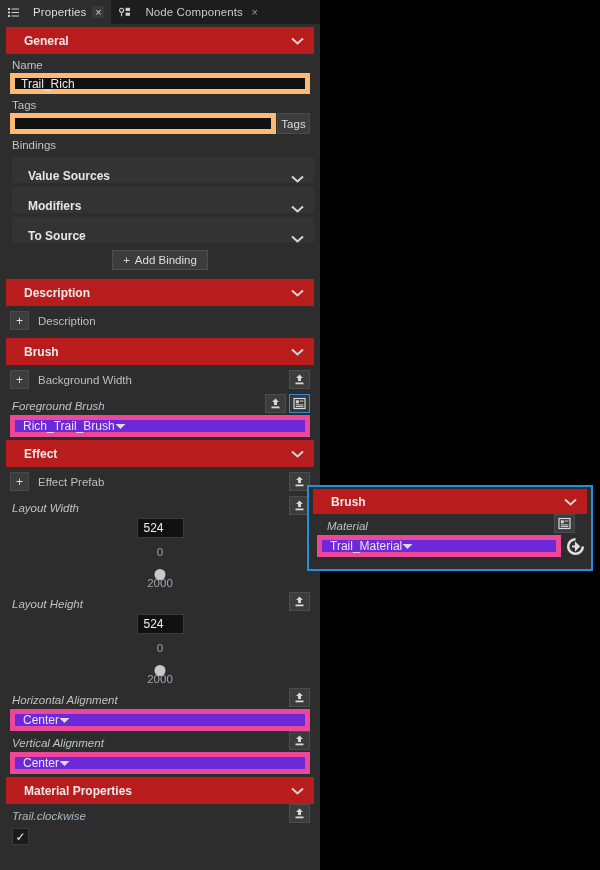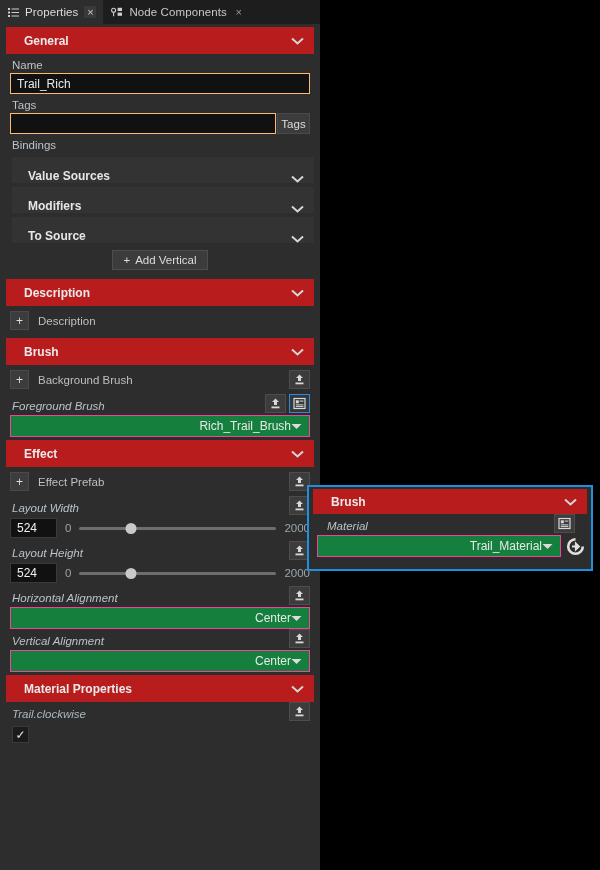--- a/index.html
+++ b/index.html
@@ -27,21 +27,21 @@
   }
   .tab {
     display: flex; align-items: center; gap: 6px;
     padding: 0 7px 0 8px;
     font-size: 11.5px;
     color: #c8c8c8;
     background: #1d1d1d;
     position: relative;
   }
   .tab.active { background: #2d2d2d; color: #dcdcdc; }
-  .tab .tab-label { white-space: nowrap; letter-spacing: .1px; }
+  .tab .tab-label { white-space: nowrap; letter-spacing: .1px; margin-left: 8px; }
   .tab .close {
     width: 12px; height: 12px;
     display: flex; align-items: center; justify-content: center;
     font-size: 11px; line-height: 1; color: #9a9a9a;
     border-radius: 1px;
   }
   .tab.active .close { background: #3a3a3a; color: #cfcfcf; }
   .tabbar .filler { flex: 1; background: #1d1d1d; }
   .icn { display: inline-flex; align-items: center; justify-content: center; }
 
@@ -62,21 +62,21 @@
   .row { padding: 0 10px; }
   .lbl {
     font-size: 11.5px; color: #b9c3c9;
     padding: 5px 0 2px 2px;
     display: block;
   }
   .lbl.teal { color: #a9b9c2; }
 
   .txtinput {
     height: 21px; background: #111111;
-    border: 1px solid #fdba74;
+    border: 5px solid #fdba74;
     color: #e8e8e8; font-size: 12px;
     display: flex; align-items: center;
     padding: 0 6px;
     width: 100%;
   }
   .tagsrow { display: flex; align-items: stretch; gap: 1px; }
   .tagsrow .txtinput { flex: 1; }
   .tagbtn {
     width: 33px; background: #3c3c3c; border: 1px solid #4a4a4a;
     color: #dcdcdc; font-size: 11.5px;
@@ -125,32 +125,33 @@
 
   .labelrow {
     display: flex; align-items: flex-end; justify-content: space-between;
     padding: 0 10px;
   }
   .labelrow .lbl { padding-bottom: 3px; font-style: italic; }
   .btn-group { display: flex; gap: 3px; padding-bottom: 2px; }
 
   
   .combo {
-    height: 22px; background: #15803d; border: 1px solid #ec4899;
-    display: flex; align-items: center; justify-content: flex-end;
+    height: 22px; background: #6d28d9; border: 5px solid #ec4899;
+    display: flex; align-items: center; justify-content: flex-start;
     padding: 0 7px 0 8px; color: #e8e8e8; font-size: 12px;
     width: 100%;
   }
   .combo .caret { color: #dcdcdc; font-size: 9px; }
   .combo-wrap { padding: 0 10px; display: flex; align-items: center; gap: 5px; }
 
   
   .sliderrow {
     display: flex; align-items: center; gap: 8px;
     padding: 1px 10px 3px 10px;
+    flex-direction: column;
   }
   .numbox {
     width: 47px; height: 20px; background: #111111;
     border: 1px solid #3a3a3a; color: #f0f0f0;
     font-size: 12px; display: flex; align-items: center; padding-left: 6px;
     flex: none;
   }
   .smin, .smax { font-size: 11.5px; color: #9aa5ac; flex: none; }
   .track-wrap { flex: 1; position: relative; height: 16px; display: flex; align-items: center; }
   .track { width: 100%; height: 3px; background: #6e6e6e; border-radius: 2px; }
@@ -271,21 +272,21 @@
       <span class="chev">
         <svg width="13" height="8" viewBox="0 0 13 8">
             <path d="M1 1.5 L6.5 6.5 L12 1.5" stroke="#d6d6d6" stroke-width="2" fill="none"></path>
           </svg>
       </span>
     </div>
 
     <div class="addbtn-wrap">
       <div class="addbtn">
         <span>+</span>
-        <span>Add Vertical</span>
+        <span>Add Binding</span>
       </div>
     </div>
 
     <div class="section">
       <span>Description</span>
       <span class="chev">
         <svg width="13" height="8" viewBox="0 0 13 8">
             <path d="M1 1.5 L6.5 6.5 L12 1.5" stroke="#d6d6d6" stroke-width="2" fill="none"></path>
           </svg>
       </span>
@@ -302,21 +303,21 @@
       <span class="chev">
         <svg width="13" height="8" viewBox="0 0 13 8">
             <path d="M1 1.5 L6.5 6.5 L12 1.5" stroke="#d6d6d6" stroke-width="2" fill="none"></path>
           </svg>
       </span>
     </div>
 
     <div class="plusrow">
       <div class="plusrow-left">
         <div class="plusbox">+</div>
-        <span class="name">Background Brush</span>
+        <span class="name">Background Width</span>
       </div>
       <div class="expbtn">
         <svg width="13" height="13" viewBox="0 0 13 13">
           <g fill="#d8d8d8">
               <path d="M6.5 1.5 L10 5 L8 5 L8 8 L5 8 L5 5 L3 5 Z"></path>
               <rect x="2.5" y="9.5" width="8" height="1.8"></rect>
             </g>
         </svg>
       </div>
     </div>

